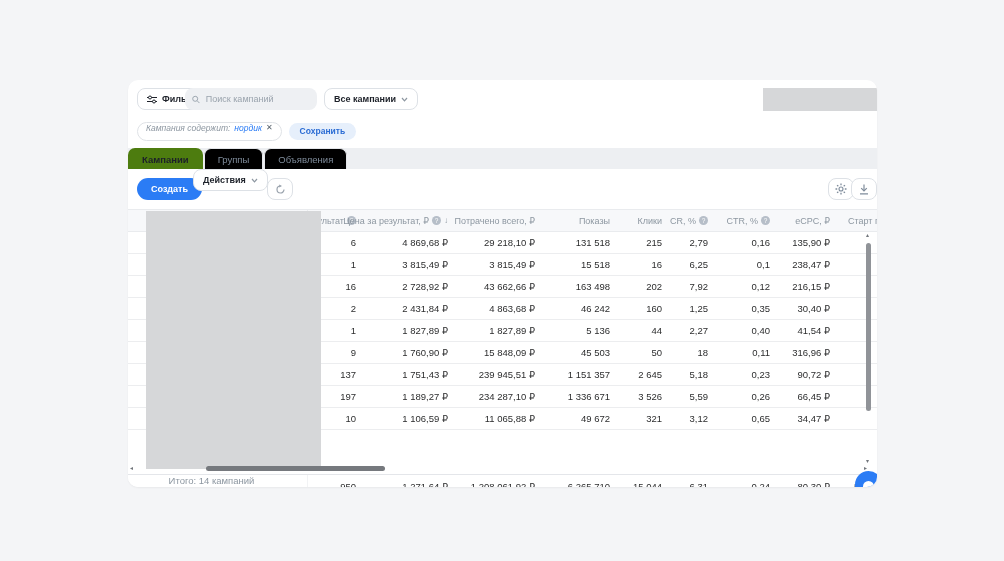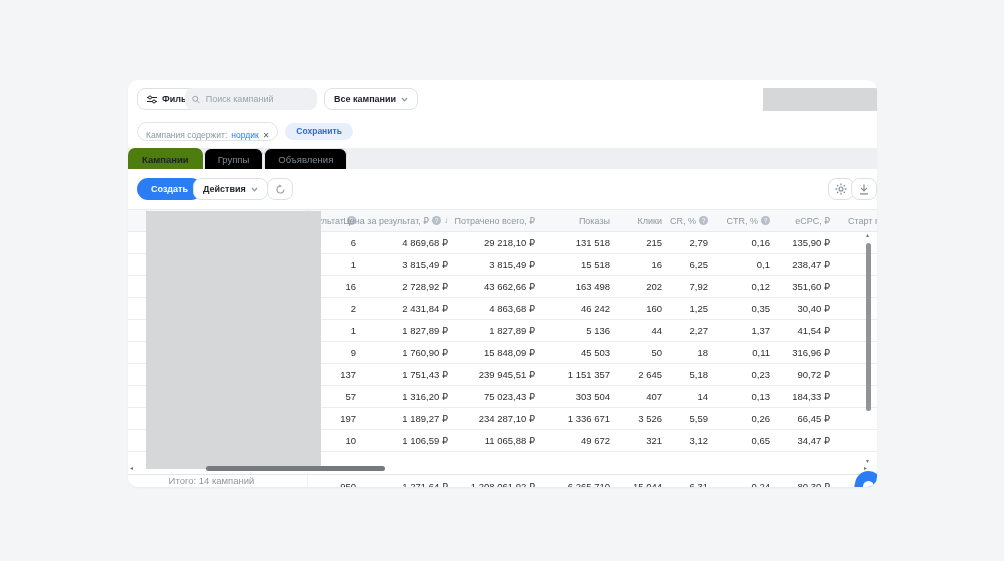--- a/index.html
+++ b/index.html
@@ -11,32 +11,32 @@
   .filter-btn{position:absolute;left:9px;top:8px;}
   .search{position:absolute;left:57px;top:8px;width:132px;height:22px;background:#eef0f3;border-radius:8px;display:flex;align-items:center;padding:0 7px;box-sizing:border-box;gap:4px;}
   .search input{border:none;background:transparent;outline:none;font-size:9px;color:#1d2129;width:100%;font-family:inherit;}
   .search input::placeholder{color:#9aa3ad;}
   .scope-btn{position:absolute;left:196px;top:8px;}
   .chev{font-size:8px;color:#8d97a1;line-height:1;}
   .redact{background:#d6d7d9;}
   .redact-top{position:absolute;left:635px;top:8px;width:114px;height:23px;}
   
   .filterbar{height:22px;display:flex;align-items:center;padding-left:9px;gap:7px;}
-  .chip{display:inline-flex;align-items:flex-end;gap:4px;height:17px;border:1px solid #dfe2e6;border-radius:10px;padding:0 8px;font-size:8.5px;color:#8d97a1;background:#fff;cursor:pointer;}
+  .chip{display:inline-flex;align-items:flex-start;gap:4px;height:17px;border:1px solid #dfe2e6;border-radius:10px;padding:0 8px;font-size:8.5px;color:#8d97a1;background:#fff;cursor:pointer;font-style:italic;}
   .chip .blue{color:#2b7cf5;}
   .chip .x{color:#55606b;font-size:8px;cursor:pointer;}
   .save{height:17px;border:none;border-radius:10px;background:#e6effb;color:#2b6cd4;font-size:8.5px;font-weight:bold;padding:0 11px;cursor:pointer;font-family:inherit;}
   
   .tabs{margin-top:6px;height:21px;background:#edeff2;display:flex;align-items:flex-end;}
   .tab{height:21px;display:flex;align-items:center;padding:0 13px;font-size:9.5px;color:#7f8c9b;background:#000000;border:1px solid #e4e6ea;border-bottom:none;border-radius:7px 7px 0 0;margin-right:1px;cursor:pointer;box-sizing:border-box;}
   .tab.active{background:#4d7c0f;color:#1d2129;font-weight:bold;border-color:transparent;}
   
   .actions{position:relative;height:40px;}
   .create{position:absolute;left:9px;top:9px;height:22px;background:#2b7cf5;color:#fff;border:none;border-radius:12px;font-size:9px;font-weight:bold;padding:0 14px;cursor:pointer;font-family:inherit;}
-  .actions-dd{position:absolute;left:65px;top:9px;height:22px;font-weight:bold;}
+  .actions-dd{position:absolute;left:65px;top:0;height:22px;font-weight:bold;}
   .iconbtn{display:inline-flex;align-items:center;justify-content:center;width:26px;height:22px;border:1px solid #dde1e6;border-radius:8px;background:#fff;cursor:pointer;color:#7f8c9b;box-sizing:border-box;}
   .refresh-btn{position:absolute;left:139px;top:9px;}
   .gear-btn{position:absolute;left:700px;top:9px;font-size:11px;}
   .dl-btn{position:absolute;left:723px;top:9px;}
   
   .table-area{position:relative;}
   .thead,.tr,.tfoot{display:flex;align-items:center;}
   .thead{height:23px;background:#f7f8fa;border-top:1px solid #e9ebee;border-bottom:1px solid #e9ebee;box-sizing:border-box;}
   .th{font-size:9px;color:#8d97a1;display:flex;align-items:center;justify-content:flex-end;gap:3px;box-sizing:border-box;padding-right:12px;flex:0 0 auto;white-space:nowrap;}
   .th.name-col{width:180px;justify-content:flex-start;border-right:1px solid #e9ebee;align-self:stretch;}
@@ -211,21 +211,21 @@
         </div>
         <div class="tr">
           <div class="td name-col"></div>
           <div class="td" style="width: 60px;">16</div>
           <div class="td" style="width: 92px;">2 728,92 ₽</div>
           <div class="td" style="width: 87px;">43 662,66 ₽</div>
           <div class="td" style="width: 75px;">163 498</div>
           <div class="td" style="width: 52px;">202</div>
           <div class="td" style="width: 46px;">7,92</div>
           <div class="td" style="width: 62px;">0,12</div>
-          <div class="td" style="width: 60px;">351,60 ₽</div>
+          <div class="td" style="width: 60px;">216,15 ₽</div>
           <div class="td start-col" style="width: 60px;"></div>
         </div>
         <div class="tr">
           <div class="td name-col"></div>
           <div class="td" style="width: 60px;">2</div>
           <div class="td" style="width: 92px;">2 431,84 ₽</div>
           <div class="td" style="width: 87px;">4 863,68 ₽</div>
           <div class="td" style="width: 75px;">46 242</div>
           <div class="td" style="width: 52px;">160</div>
           <div class="td" style="width: 46px;">1,25</div>
@@ -234,21 +234,21 @@
           <div class="td start-col" style="width: 60px;"></div>
         </div>
         <div class="tr">
           <div class="td name-col"></div>
           <div class="td" style="width: 60px;">1</div>
           <div class="td" style="width: 92px;">1 827,89 ₽</div>
           <div class="td" style="width: 87px;">1 827,89 ₽</div>
           <div class="td" style="width: 75px;">5 136</div>
           <div class="td" style="width: 52px;">44</div>
           <div class="td" style="width: 46px;">2,27</div>
-          <div class="td" style="width: 62px;">1,37</div>
+          <div class="td" style="width: 62px;">0,40</div>
           <div class="td" style="width: 60px;">41,54 ₽</div>
           <div class="td start-col" style="width: 60px;"></div>
         </div>
         <div class="tr">
           <div class="td name-col"></div>
           <div class="td" style="width: 60px;">9</div>
           <div class="td" style="width: 92px;">1 760,90 ₽</div>
           <div class="td" style="width: 87px;">15 848,09 ₽</div>
           <div class="td" style="width: 75px;">45 503</div>
           <div class="td" style="width: 52px;">50</div>
@@ -260,32 +260,20 @@
         <div class="tr">
           <div class="td name-col"></div>
           <div class="td" style="width: 60px;">137</div>
           <div class="td" style="width: 92px;">1 751,43 ₽</div>
           <div class="td" style="width: 87px;">239 945,51 ₽</div>
           <div class="td" style="width: 75px;">1 151 357</div>
           <div class="td" style="width: 52px;">2 645</div>
           <div class="td" style="width: 46px;">5,18</div>
           <div class="td" style="width: 62px;">0,23</div>
           <div class="td" style="width: 60px;">90,72 ₽</div>
-          <div class="td start-col" style="width: 60px;"></div>
-        </div>
-        <div class="tr">
-          <div class="td name-col"></div>
-          <div class="td" style="width: 60px;">57</div>
-          <div class="td" style="width: 92px;">1 316,20 ₽</div>
-          <div class="td" style="width: 87px;">75 023,43 ₽</div>
-          <div class="td" style="width: 75px;">303 504</div>
-          <div class="td" style="width: 52px;">407</div>
-          <div class="td" style="width: 46px;">14</div>
-          <div class="td" style="width: 62px;">0,13</div>
-          <div class="td" style="width: 60px;">184,33 ₽</div>
           <div class="td start-col" style="width: 60px;"></div>
         </div>
         <div class="tr">
           <div class="td name-col"></div>
           <div class="td" style="width: 60px;">197</div>
           <div class="td" style="width: 92px;">1 189,27 ₽</div>
           <div class="td" style="width: 87px;">234 287,10 ₽</div>
           <div class="td" style="width: 75px;">1 336 671</div>
           <div class="td" style="width: 52px;">3 526</div>
           <div class="td" style="width: 46px;">5,59</div>

